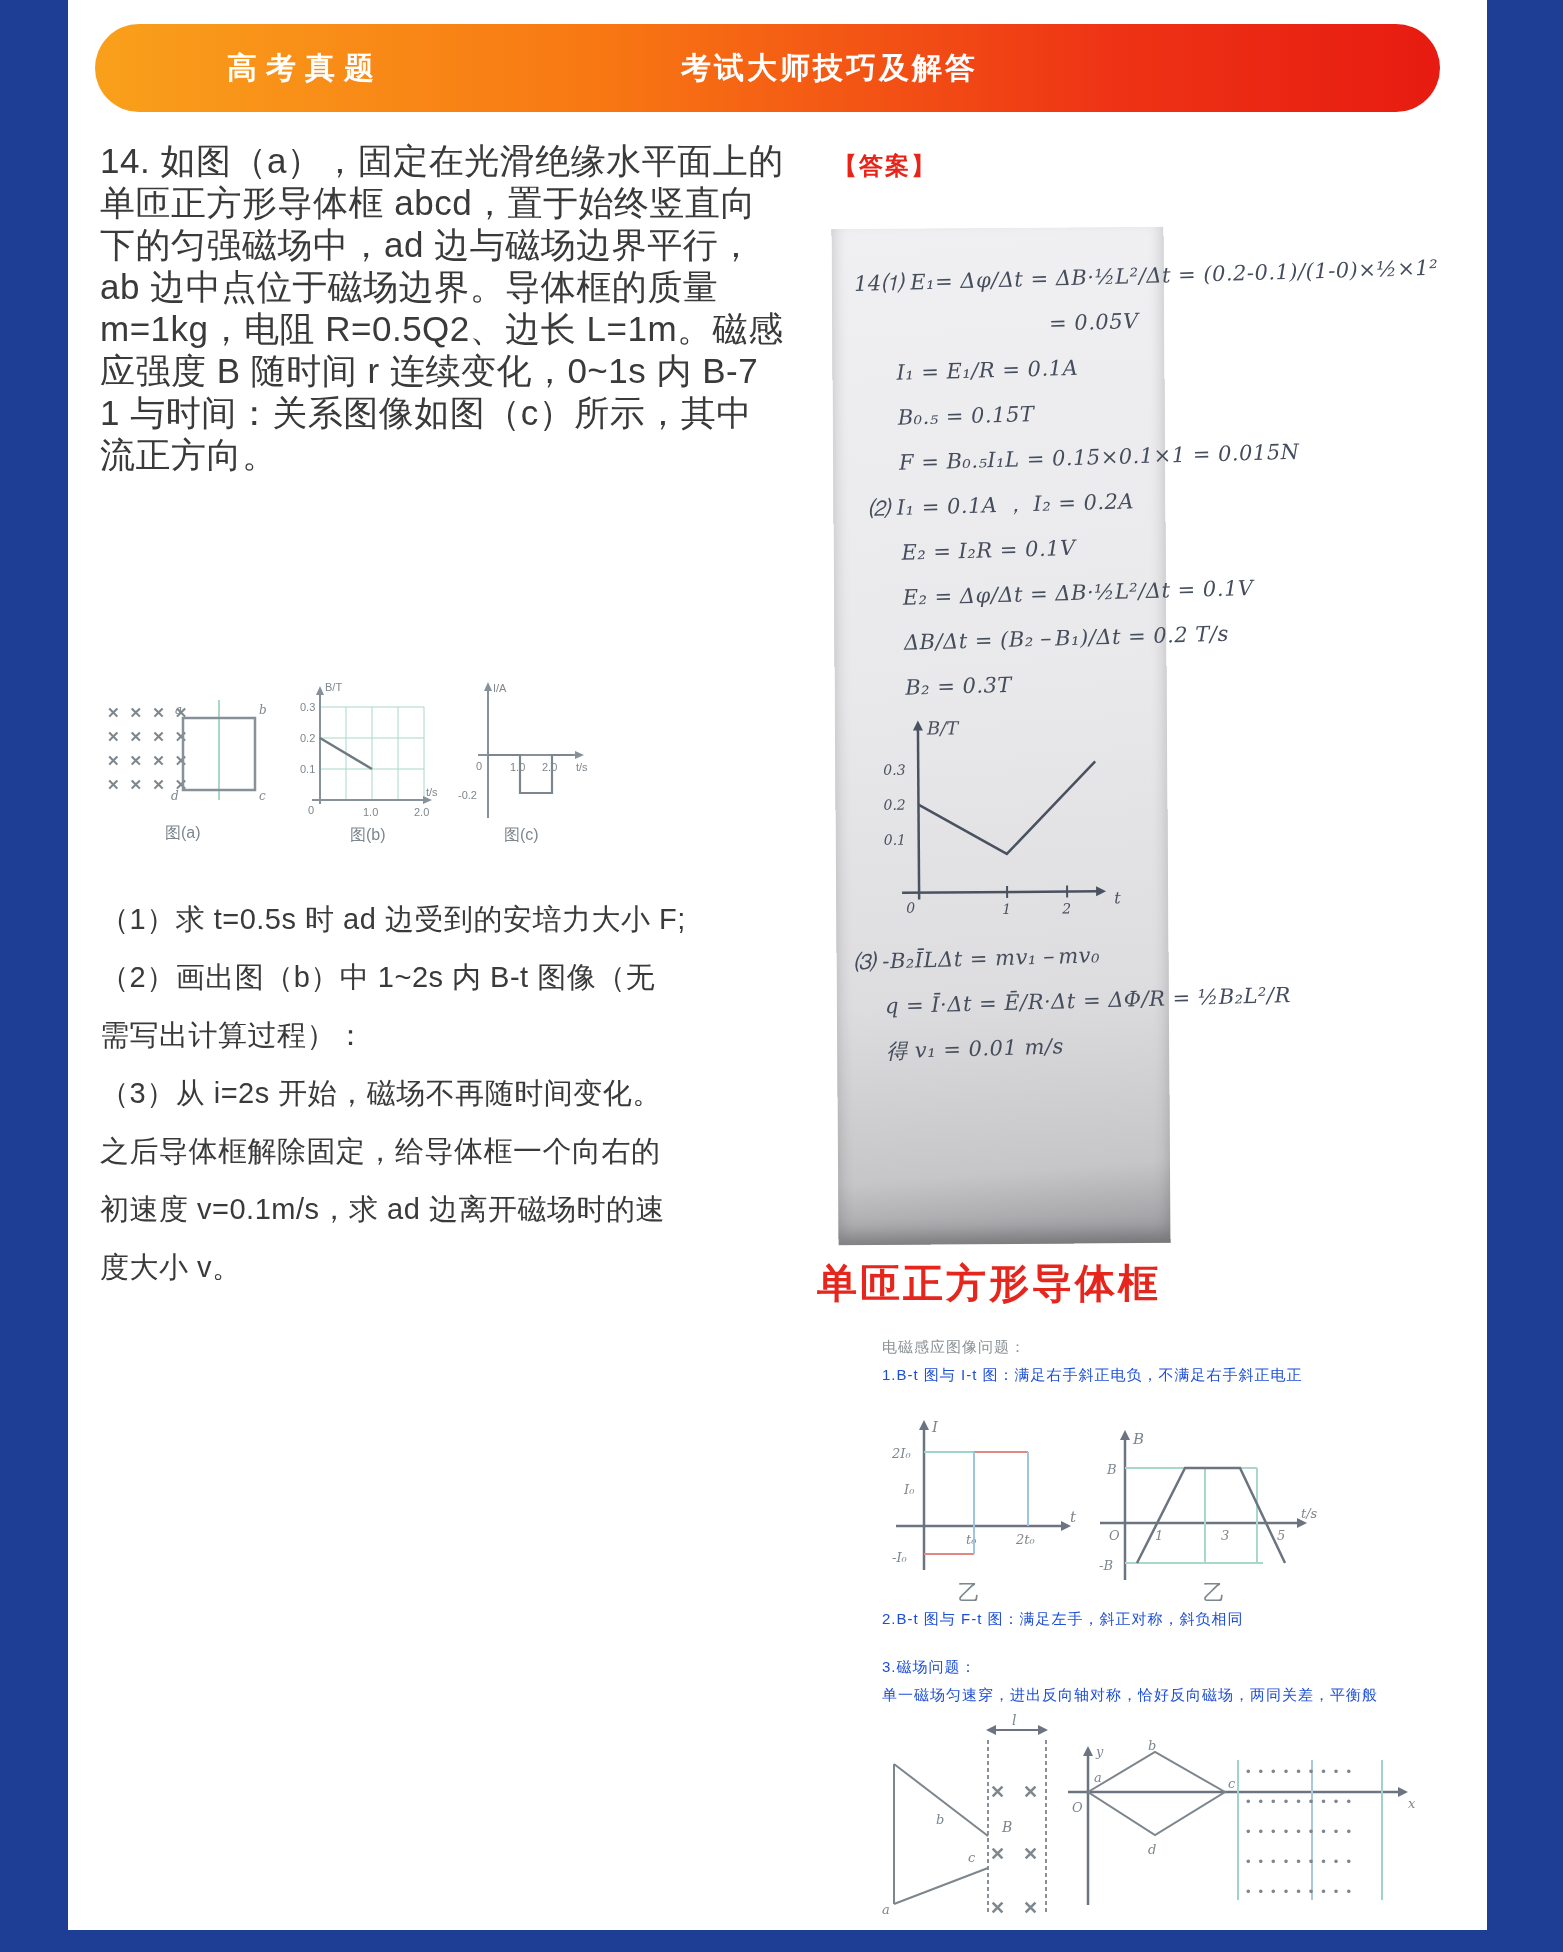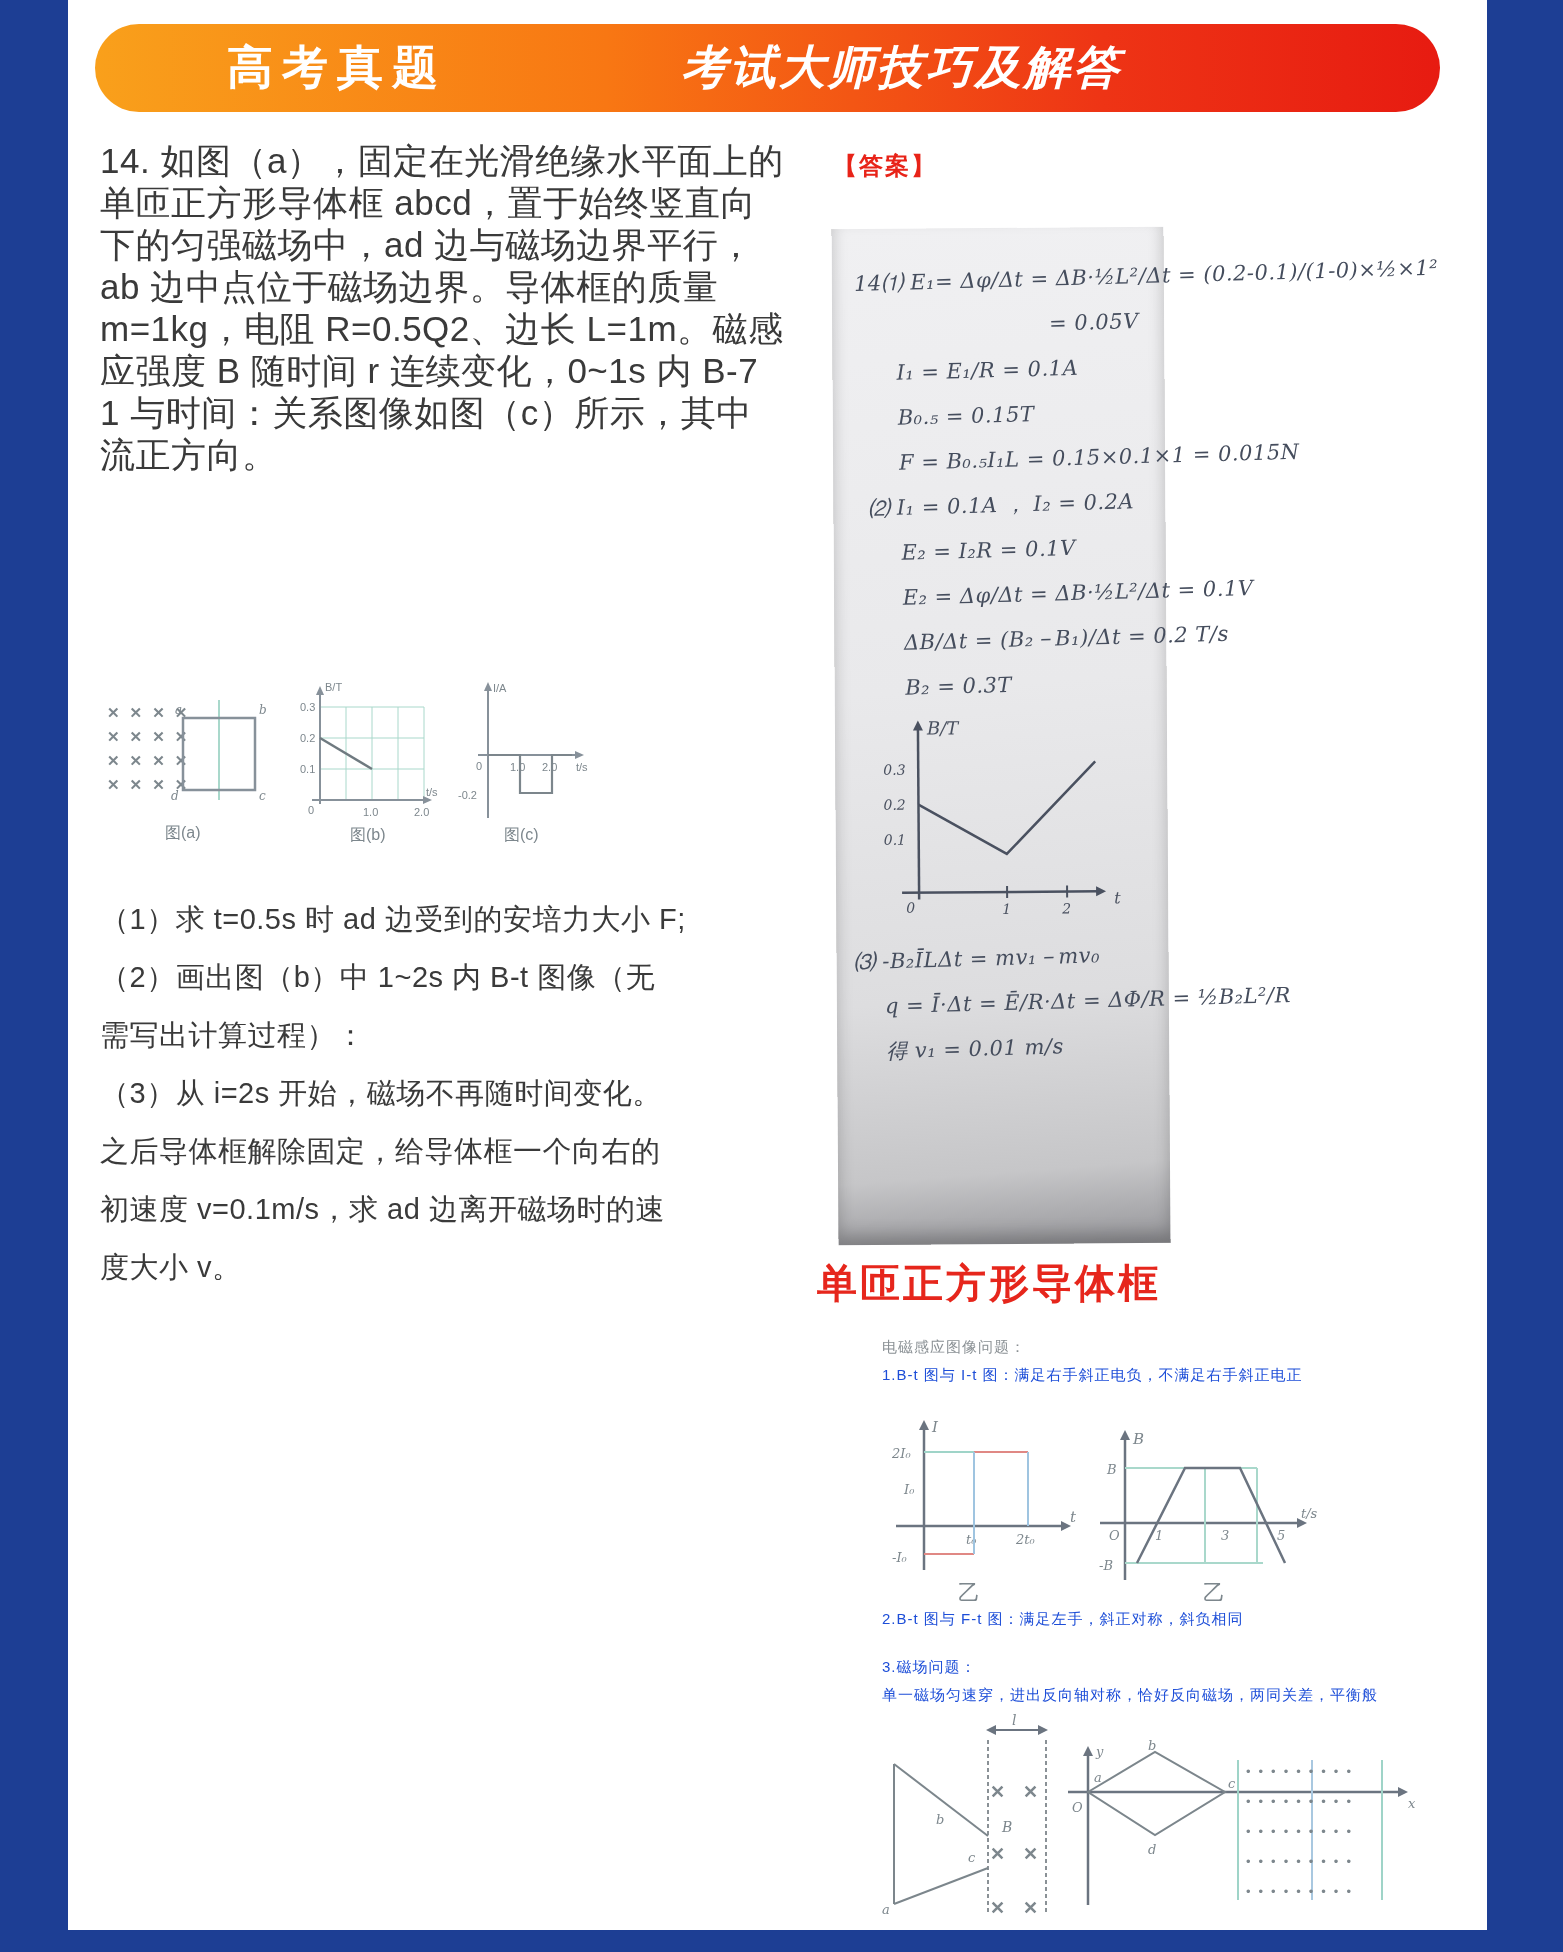--- a/index.html
+++ b/index.html
@@ -6,23 +6,23 @@
   .page{position:relative;width:1563px;height:1952px;background:#ffffff;overflow:hidden;
         font-family:"Liberation Sans",sans-serif;}
   .bar{position:absolute;background:#1d3e94;}
   .bar-left{left:0;top:0;width:68px;height:1952px;}
   .bar-right{left:1487px;top:0;width:76px;height:1952px;}
   .bar-bottom{left:0;top:1930px;width:1563px;height:22px;}
 
   .banner{position:absolute;left:95px;top:24px;width:1345px;height:88px;border-radius:46px;
           background:linear-gradient(90deg,#f9a01b 0%,#f87713 38%,#ee3415 75%,#e71b11 100%);}
   .banner .lbl{position:absolute;top:50%;transform:translateY(-50%);color:#ffffff;
-               font-weight:bold;font-size:46px;white-space:nowrap;}
+               font-weight:bold;font-size:30px;white-space:nowrap;}
   .lbl-left{left:132px;letter-spacing:9px;}
-  .lbl-right{left:586px;letter-spacing:3px;font-style:italic;}
+  .lbl-right{left:586px;letter-spacing:3px;}
 
   .q-lines{position:absolute;left:100px;top:140px;width:645px;color:#3a3a3a;}
   .q-lines > div{height:42px;line-height:42px;font-size:35px;letter-spacing:0.5px;white-space:nowrap;}
 
   .sq-lines{position:absolute;left:100px;top:890px;width:645px;color:#3a3a3a;}
   .sq-lines > div{height:58px;line-height:58px;font-size:29px;letter-spacing:0.5px;white-space:nowrap;}
 
   .figsvg{position:absolute;}
   .svgt{font-family:"Liberation Sans",sans-serif;fill:#7d878d;}
   .stroke{stroke:#87919a;fill:none;}

